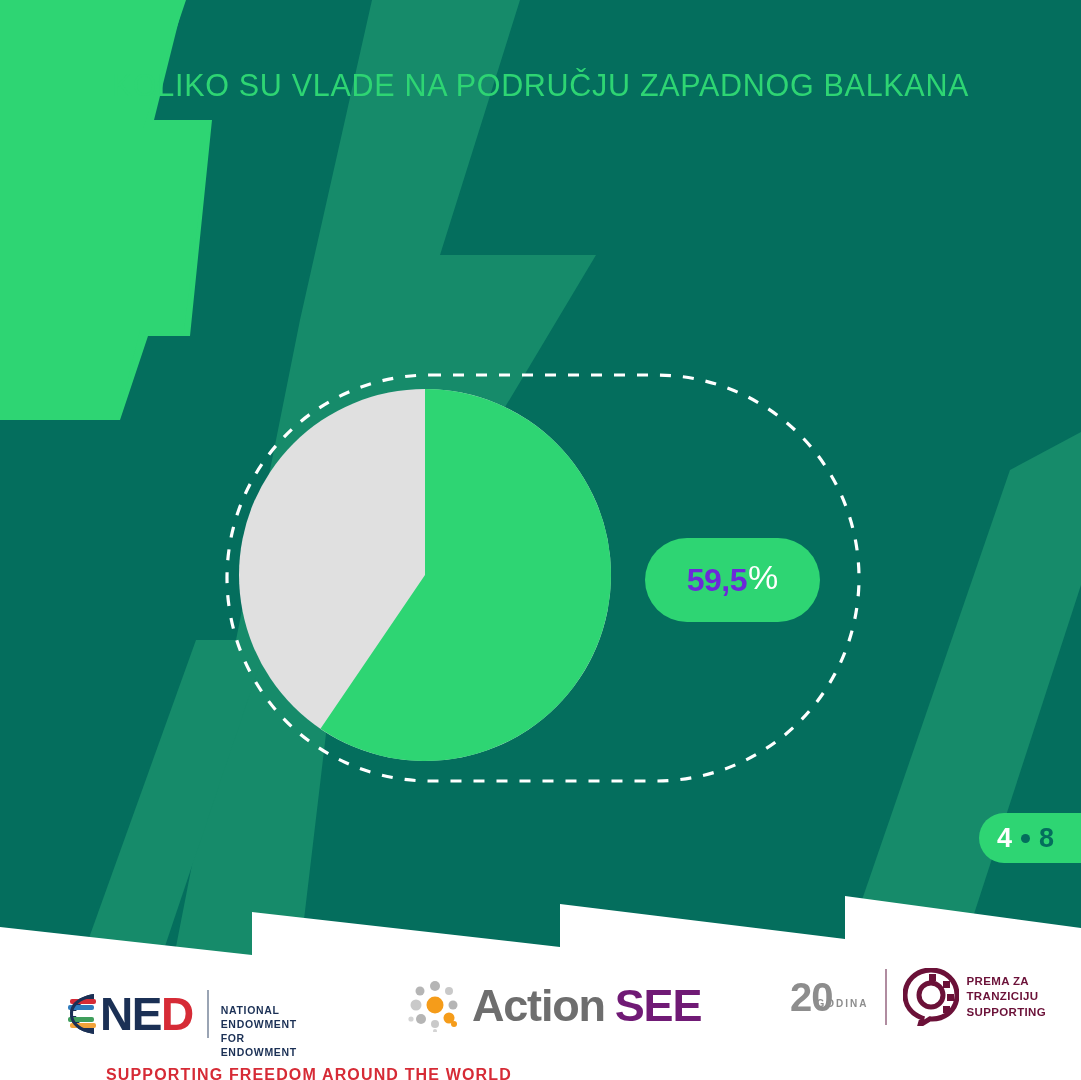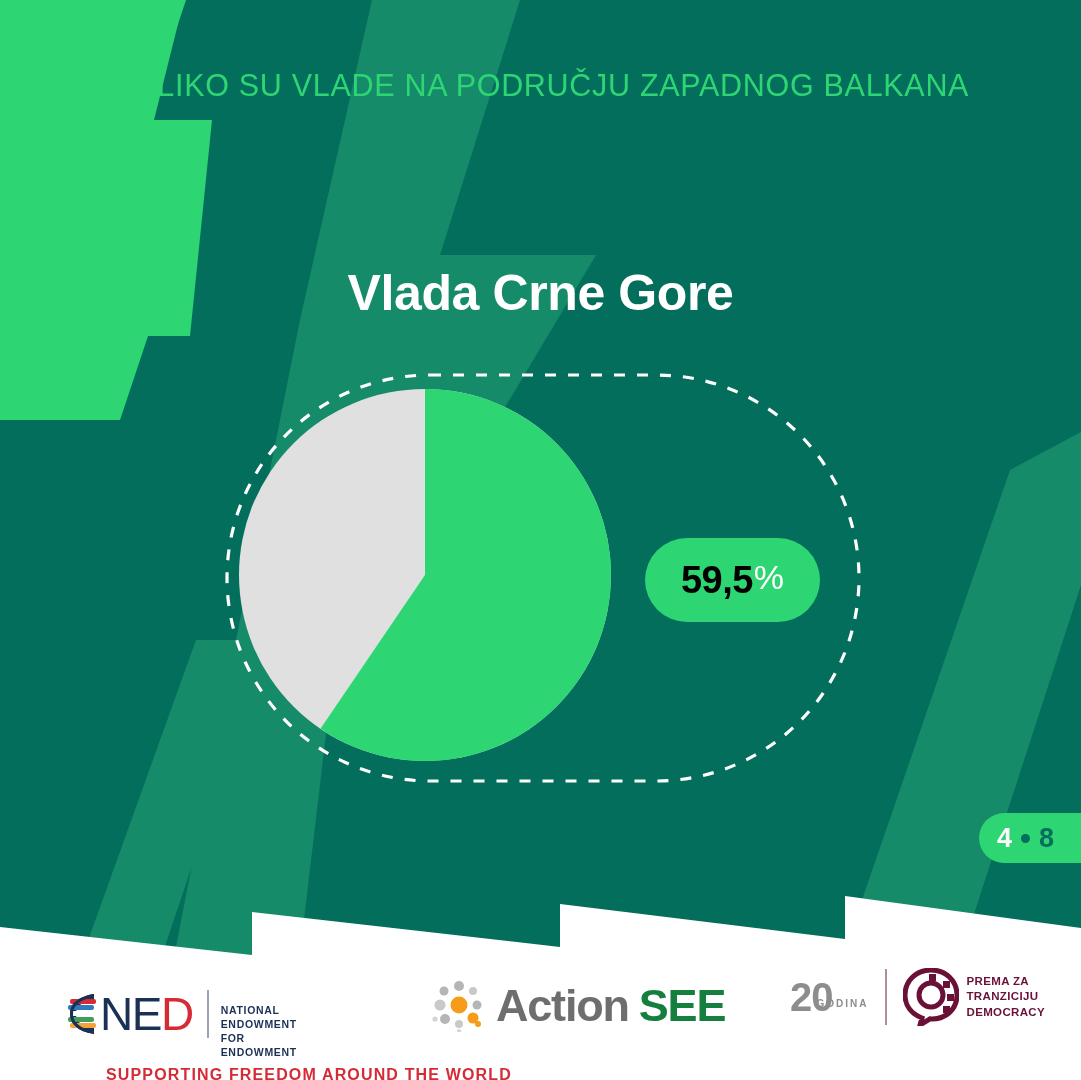--- a/index.html
+++ b/index.html
@@ -91,23 +91,23 @@
     width: 175px;
     height: 84px;
     border-radius: 42px;
     background: #2ed573;
     display: flex;
     align-items: center;
     justify-content: center;
     z-index: 14;
   }
   .pct-value {
-    font-size: 38px;
-    font-weight: 700;
-    color: #000000;
+    font-size: 32px;
+    font-weight: 700;
+    color: #6d28d9;
     letter-spacing: -0.5px;
     line-height: 1;
   }
   .pct-symbol {
     font-size: 34px;
     font-weight: 300;
     color: #ffffff;
     line-height: 1;
     margin-left: 1px;
     position: relative;
@@ -160,29 +160,29 @@
     z-index: 15;
     display: flex;
     align-items: center;
   }
   .logo-slot {
     position: absolute;
     display: flex;
     align-items: center;
   }
   .logo-ned   { left: 64px;  top: 16px; }
-  .logo-asee  { left: 432px; top: 26px; }
+  .logo-asee  { left: 408px; top: 26px; }
   .logo-cdt   { left: 790px; top: 16px; }
 
   
   .ned-wrap { display: flex; flex-direction: column; }
   .ned-row  { display: flex; align-items: center; }
   .ned-word {
     font-size: 46px;
-    font-weight: 400;
+    font-weight: 700;
     letter-spacing: -1.5px;
     line-height: 1;
     font-family: "Liberation Sans", sans-serif;
   }
   .ned-ne { color: #1b3055; }
   .ned-d  { color: #d62b36; }
   .ned-rule {
     width: 2px;
     height: 48px;
     background: #9aa4b4;
@@ -208,21 +208,21 @@
   
   .asee-wrap { display: flex; align-items: center; }
   .asee-word {
     font-size: 45px;
     font-weight: 700;
     letter-spacing: -1.2px;
     line-height: 1;
     margin-left: 10px;
   }
   .asee-a { color: #6e6e6e; }
-  .asee-s { color: #15803d; }
+  .asee-s { color: #701a75; }
 
   
   .cdt-wrap { display: flex; align-items: center; }
   .cdt-20 {
     font-size: 40px;
     font-weight: 700;
     color: #8d8d8d;
     letter-spacing: -1px;
     line-height: 1;
   }
@@ -270,21 +270,20 @@
 
     <path fill="#2ed573" d="M 0 0 L 186 0 L 143 128 L 210 128 L 184 330 L 140 330 L 118 420 L 0 420 Z"></path>
 
     <path fill="#ffffff" d="M 0 1080 L 0 927 L 252 955 L 252 912 L 560 947 L 560 904 L 845 939 L 845 896 L 1081 928 L 1081 1080 Z"></path>
   </svg>
 
   <div class="headline-block">
     <span class="headline-line1">KOLIKO SU VLADE NA PODRUČJU ZAPADNOG BALKANA</span>
   </div>
 
-  <div class="main-title">Vlada Crne Gore</div>
 
   <svg class="chart-area" viewBox="0 0 1081 1080" width="1081" height="1080" xmlns="http://www.w3.org/2000/svg" aria-hidden="true">
 
     <rect x="227" y="375" width="632" height="406" rx="203" ry="203" fill="none" stroke="#ffffff" stroke-width="3.2" stroke-dasharray="11 12" stroke-linecap="butt"></rect>
 
     <circle cx="425" cy="575" r="186" fill="#e0e0e0"></circle>
 
     <path fill="#2ed573" d="M 425 575 L 425 389 A 186 186 0 1 1 320.45 728.84 Z"></path>
   </svg>
 
@@ -361,19 +360,19 @@
           <path d="M28 2 C13 2 2 13 2 27 C2 38 9 46 19 50 L17 57 L27 50.8 C28 50.9 28.5 51 29 51 C44 51 54 40 54 27 C54 13 43 2 28 2 Z" fill="none" stroke="#6b1138" stroke-width="5"></path>
           <circle cx="28" cy="27" r="12" fill="none" stroke="#6b1138" stroke-width="5"></circle>
           <rect x="26" y="6" width="7" height="7" fill="#6b1138"></rect>
           <rect x="40" y="13" width="7" height="7" fill="#6b1138"></rect>
           <rect x="44" y="26" width="7" height="7" fill="#6b1138"></rect>
           <rect x="40" y="38" width="7" height="7" fill="#6b1138"></rect>
         </svg>
         <span class="cdt-text">
           <span>PREMA ZA</span><br>
           <span>TRANZICIJU</span><br>
-          <span>DEMOCRACY</span>
+          <span>SUPPORTING</span>
         </span>
       </div>
     </div>
 
   </div>
 </div>
 
 </body></html>

